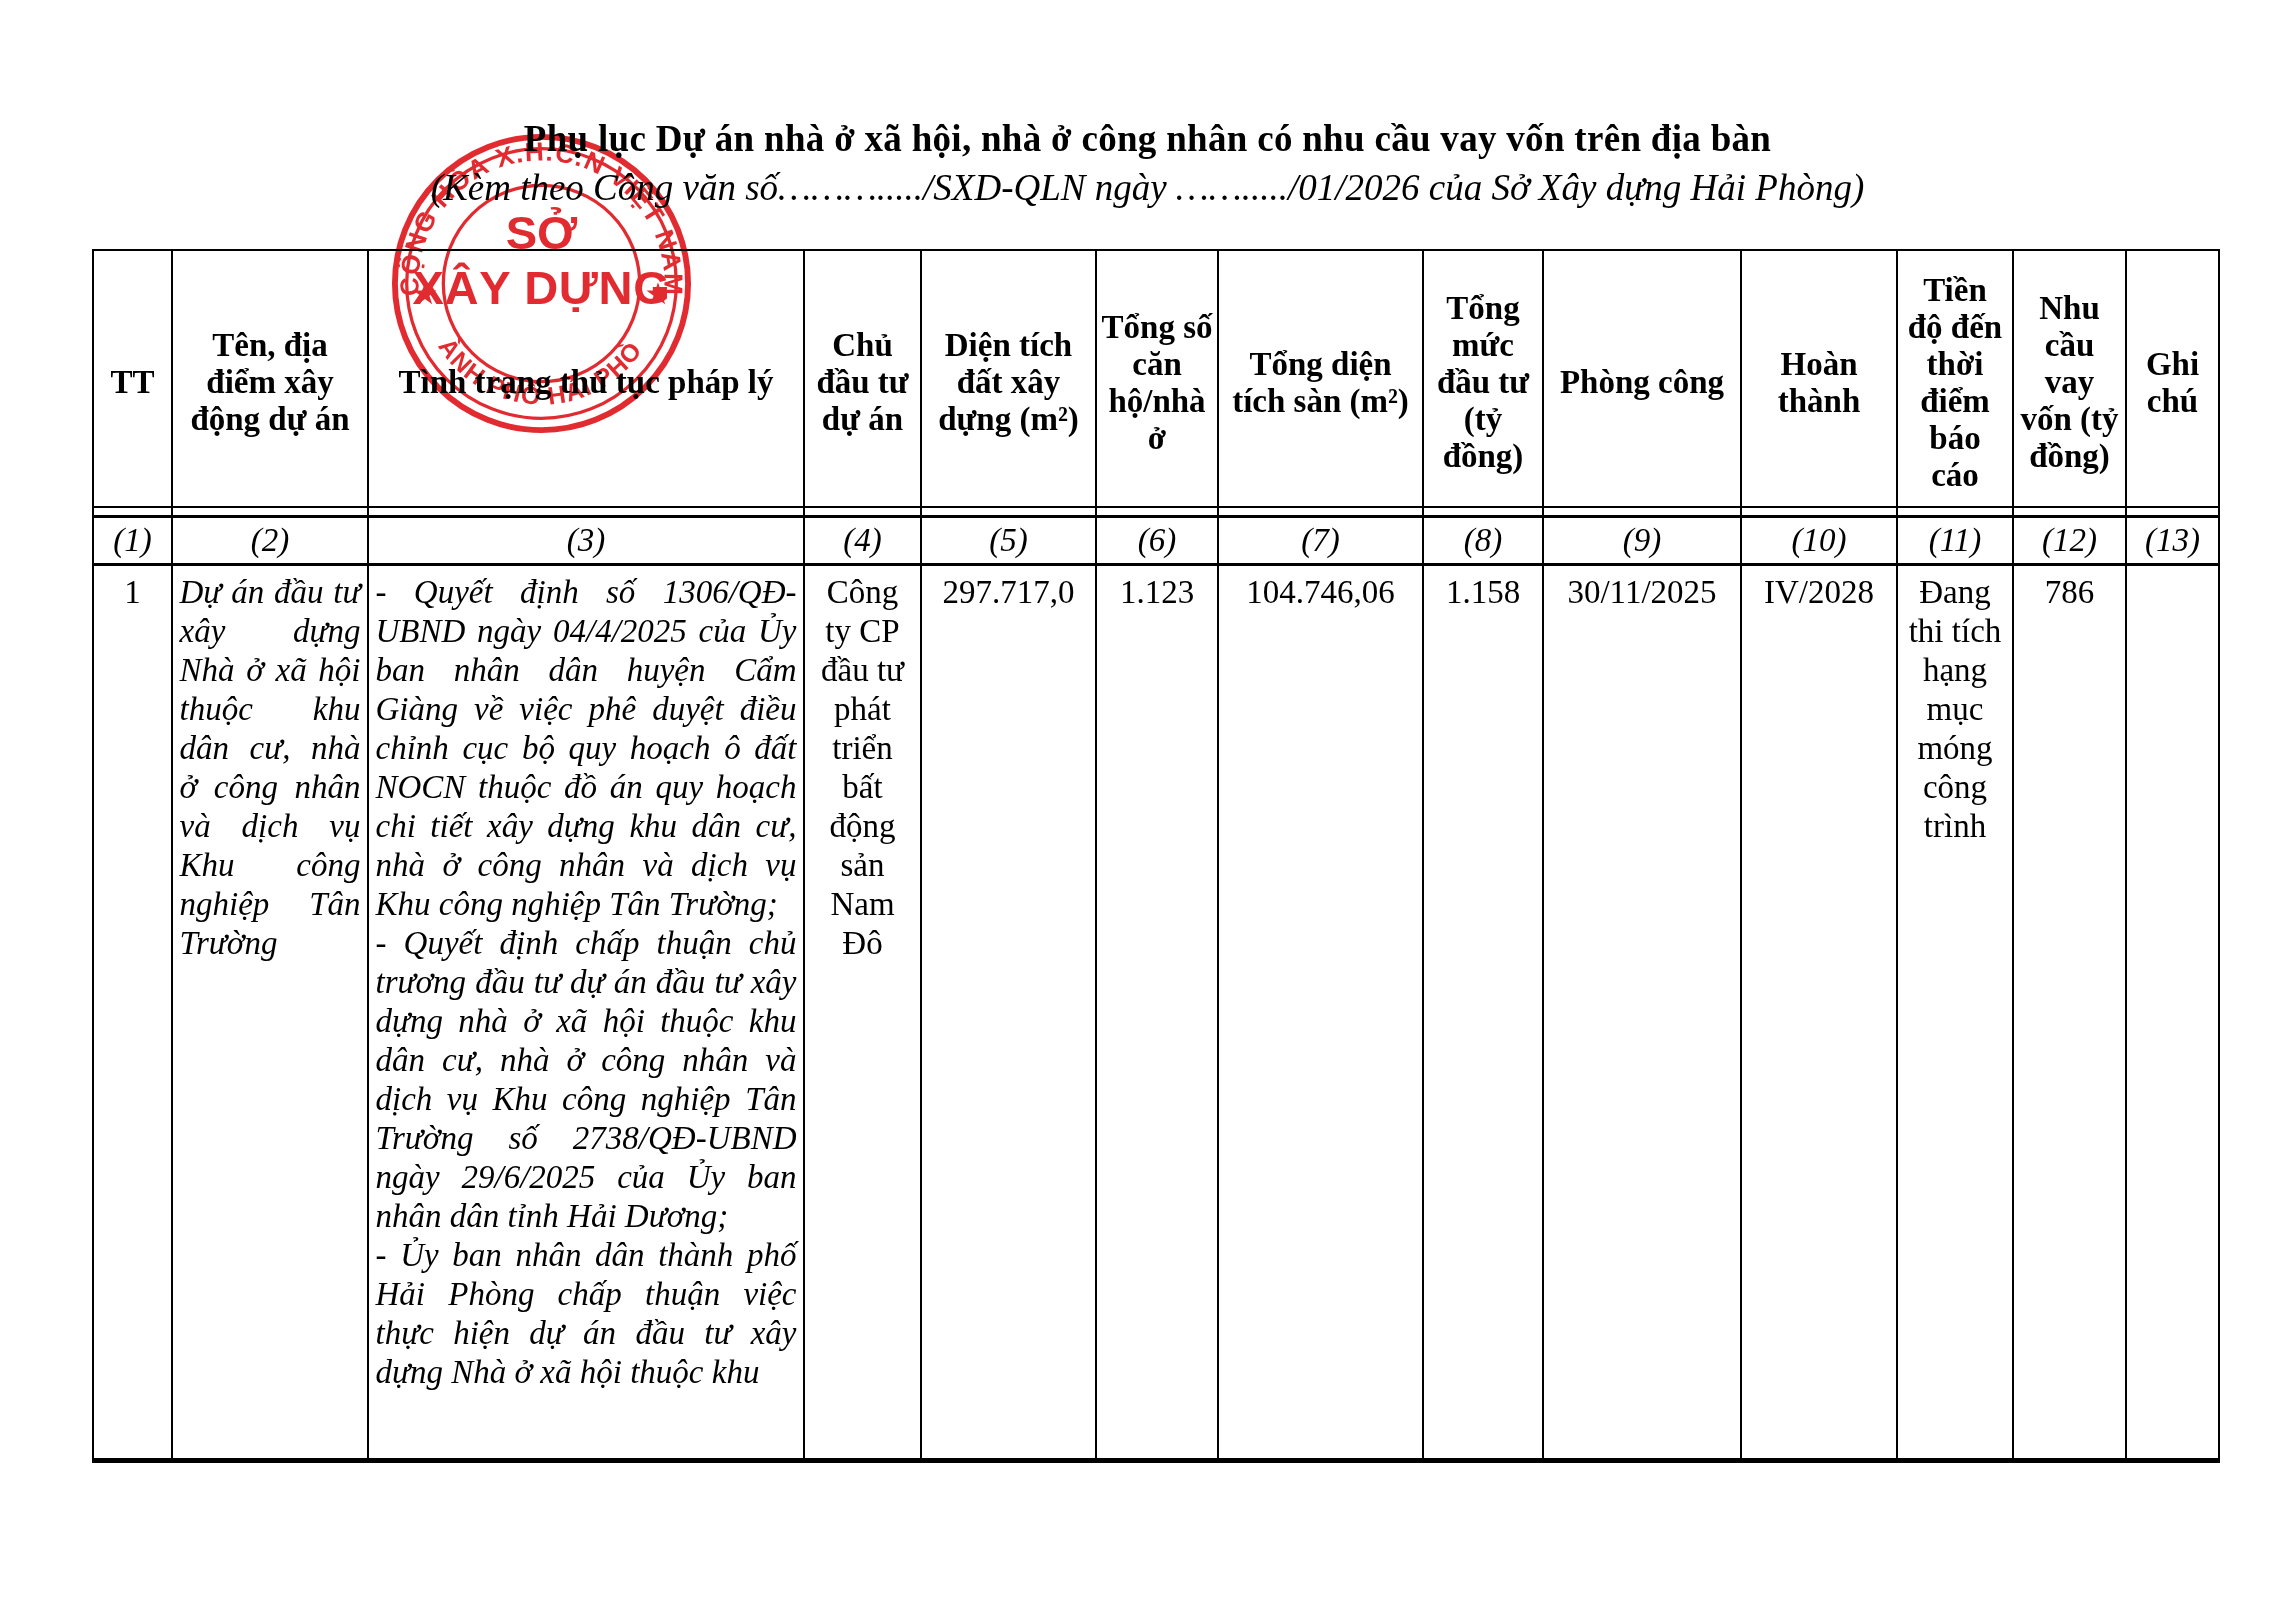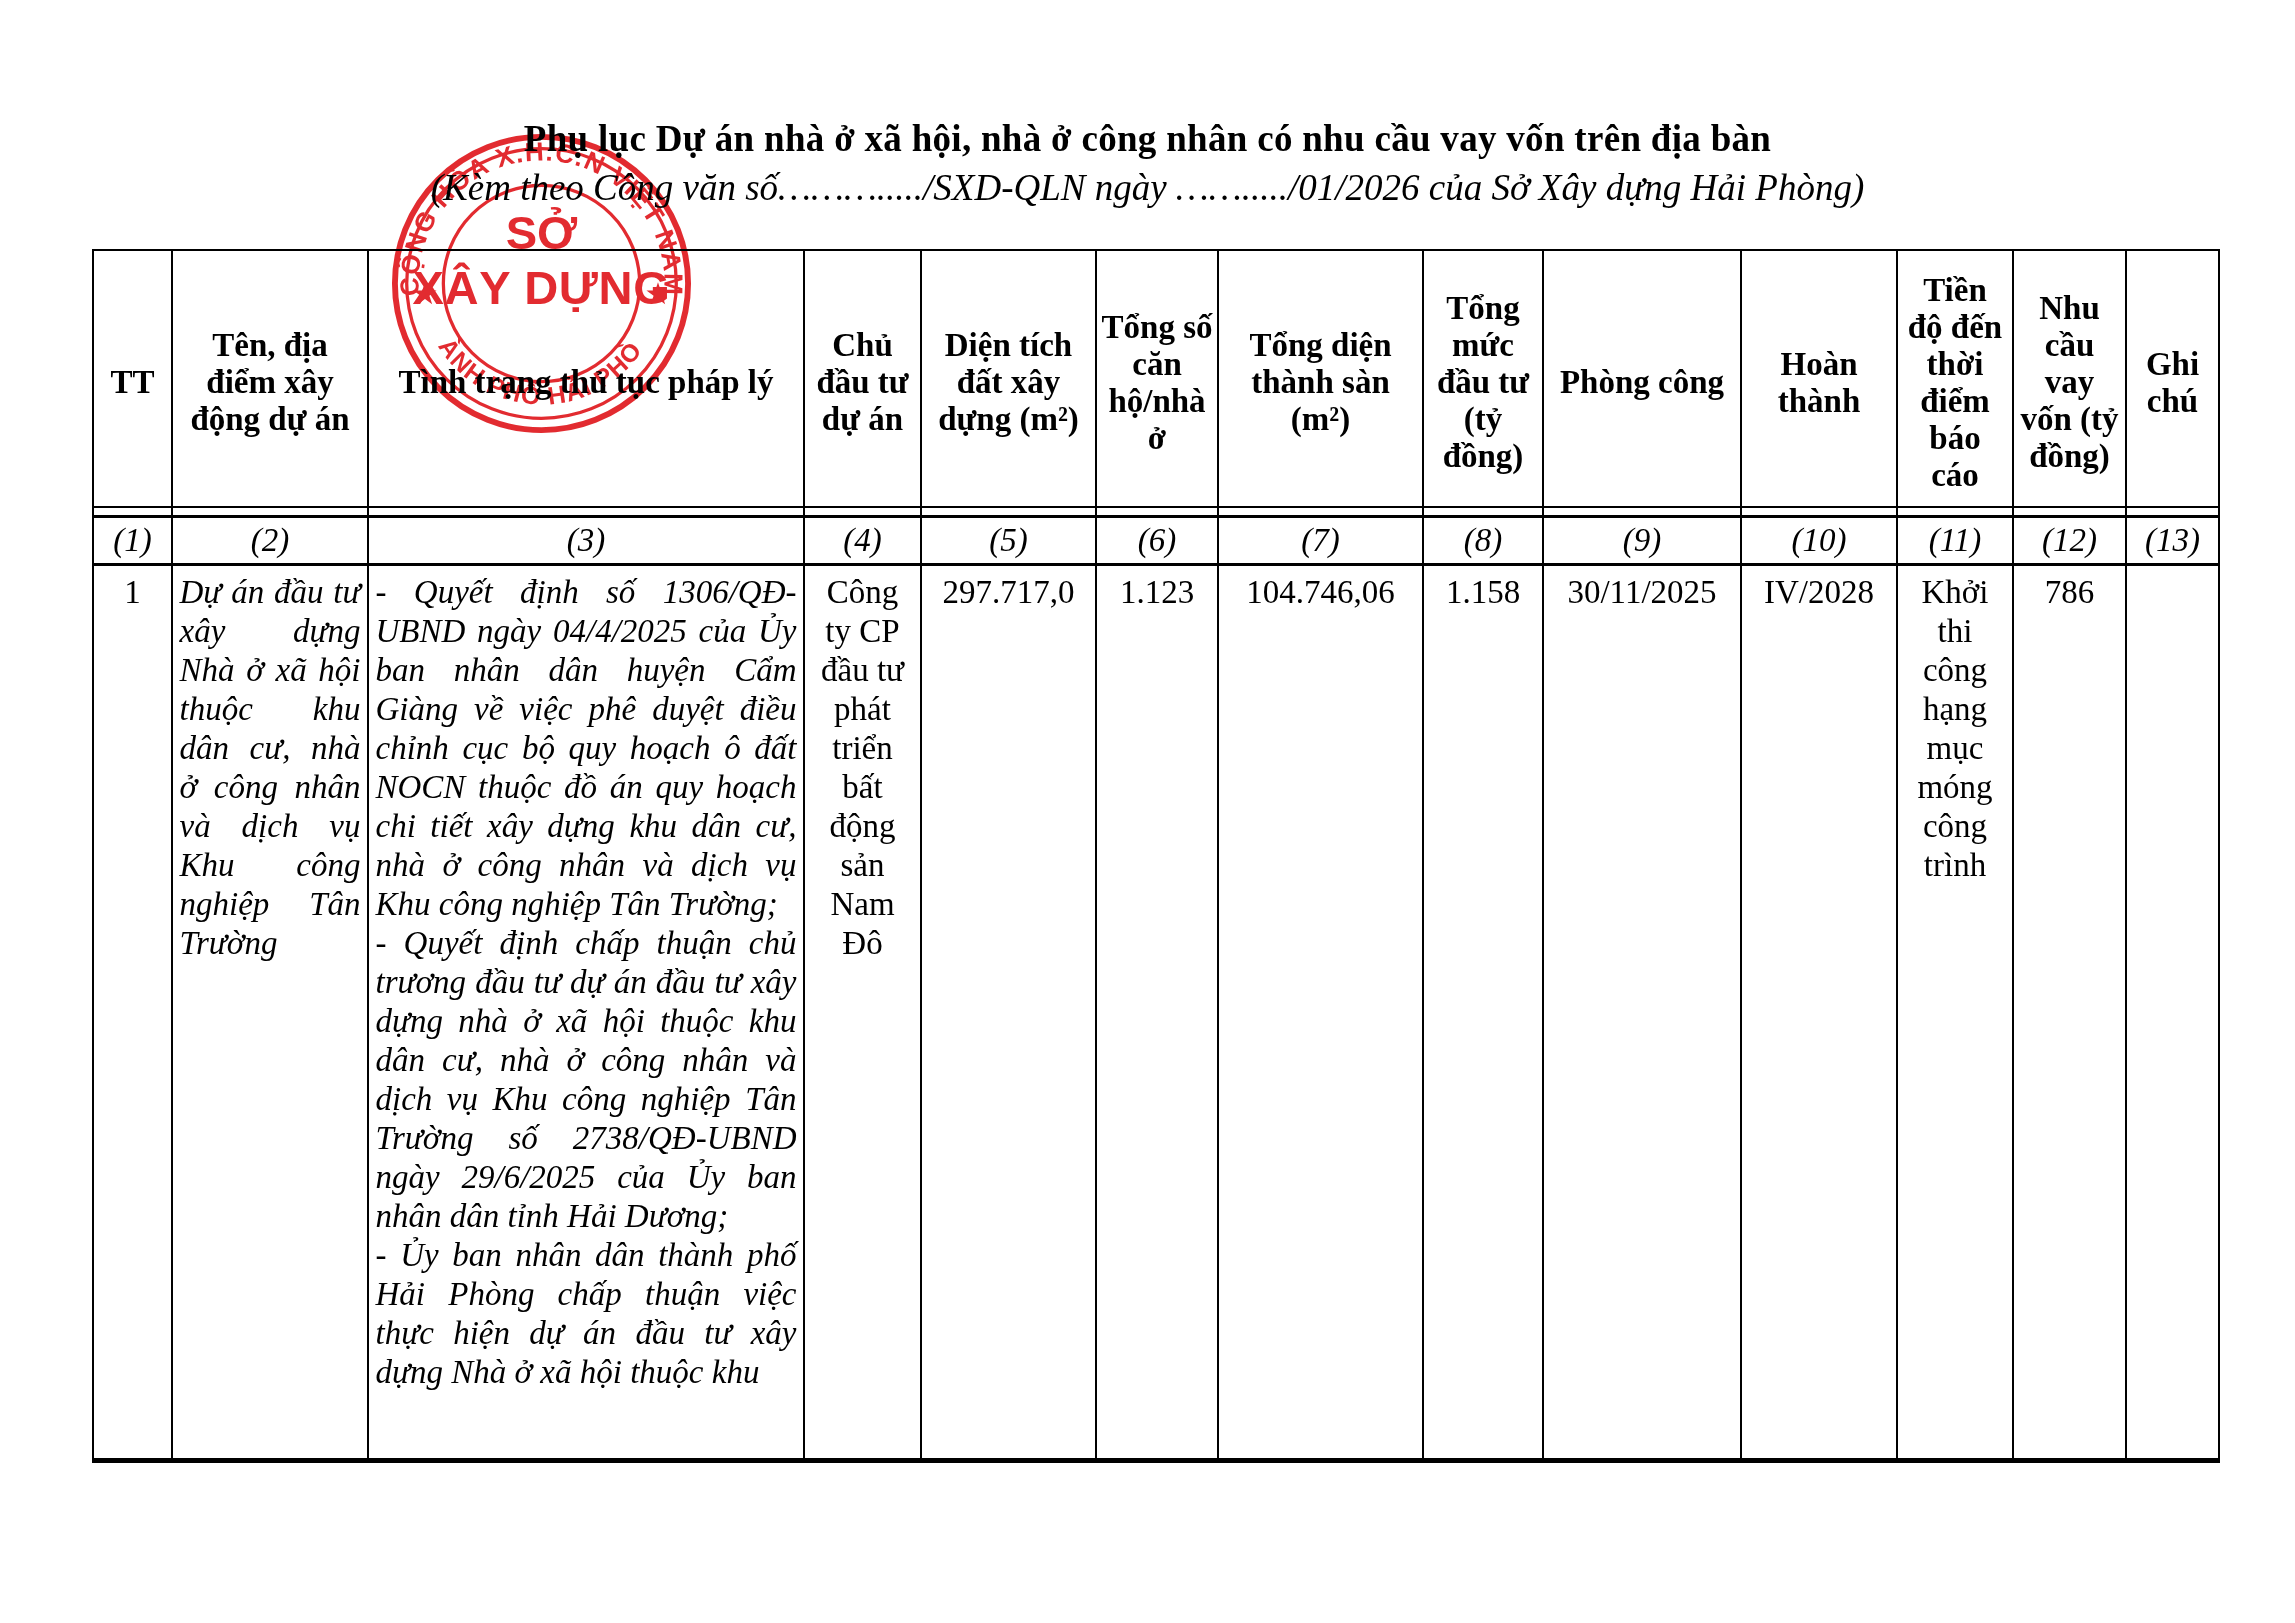--- a/index.html
+++ b/index.html
@@ -88,21 +88,21 @@
       <col style="width:93px">
     </colgroup>
     <tbody>
       <tr class="header-row">
         <th>TT</th>
         <th>Tên, địa điểm xây động dự án</th>
         <th>Tình trạng thủ tục pháp lý</th>
         <th>Chủ đầu tư dự án</th>
         <th>Diện tích đất xây dựng (m²)</th>
         <th>Tổng số căn hộ/nhà ở</th>
-        <th>Tổng diện thành sàn (m²)</th>
+        <th>Tổng diện tích sàn (m²)</th>
         <th>Tổng mức đầu tư (tỷ đồng)</th>
         <th>Phòng công</th>
         <th>Hoàn thành</th>
         <th>Tiền độ đến thời điểm báo cáo</th>
         <th>Nhu cầu vay vốn (tỷ đồng)</th>
         <th>Ghi chú</th>
       </tr>
       <tr class="numbering-row">
         <td>(1)</td>
         <td>(2)</td>
@@ -124,21 +124,21 @@
         <td class="cell-justify prewrap">- Quyết định số 1306/QĐ-UBND ngày 04/4/2025 của Ủy ban nhân dân huyện Cẩm Giàng về việc phê duyệt điều chỉnh cục bộ quy hoạch ô đất NOCN thuộc đồ án quy hoạch chi tiết xây dựng khu dân cư, nhà ở công nhân và dịch vụ Khu công nghiệp Tân Trường;
 - Quyết định chấp thuận chủ trương đầu tư dự án đầu tư xây dựng nhà ở xã hội thuộc khu dân cư, nhà ở công nhân và dịch vụ Khu công nghiệp Tân Trường số 2738/QĐ-UBND ngày 29/6/2025 của Ủy ban nhân dân tỉnh Hải Dương;
 - Ủy ban nhân dân thành phố Hải Phòng chấp thuận việc thực hiện dự án đầu tư xây dựng Nhà ở xã hội thuộc khu</td>
         <td class="cell-center">Công ty CP đầu tư phát triển bất động sản Nam Đô</td>
         <td class="cell-center">297.717,0</td>
         <td class="cell-center">1.123</td>
         <td class="cell-center">104.746,06</td>
         <td class="cell-center">1.158</td>
         <td class="cell-center">30/11/2025</td>
         <td class="cell-center">IV/2028</td>
-        <td class="cell-center">Khởi thi công hạng mục móng công trình</td>
+        <td class="cell-center">Đang thi tích hạng mục móng công trình</td>
         <td class="cell-center">786</td>
         <td class="cell-center"></td>
       </tr>
     </tbody>
   </table>
 
   <svg class="stamp" viewBox="0 0 460 460" xmlns="http://www.w3.org/2000/svg">
     <circle cx="230" cy="230" r="224" fill="none" stroke="#e01b20" stroke-width="9"></circle>
     <circle cx="230" cy="230" r="206" fill="none" stroke="#e01b20" stroke-width="5"></circle>
     <circle cx="230" cy="230" r="150" fill="none" stroke="#e01b20" stroke-width="5"></circle>

